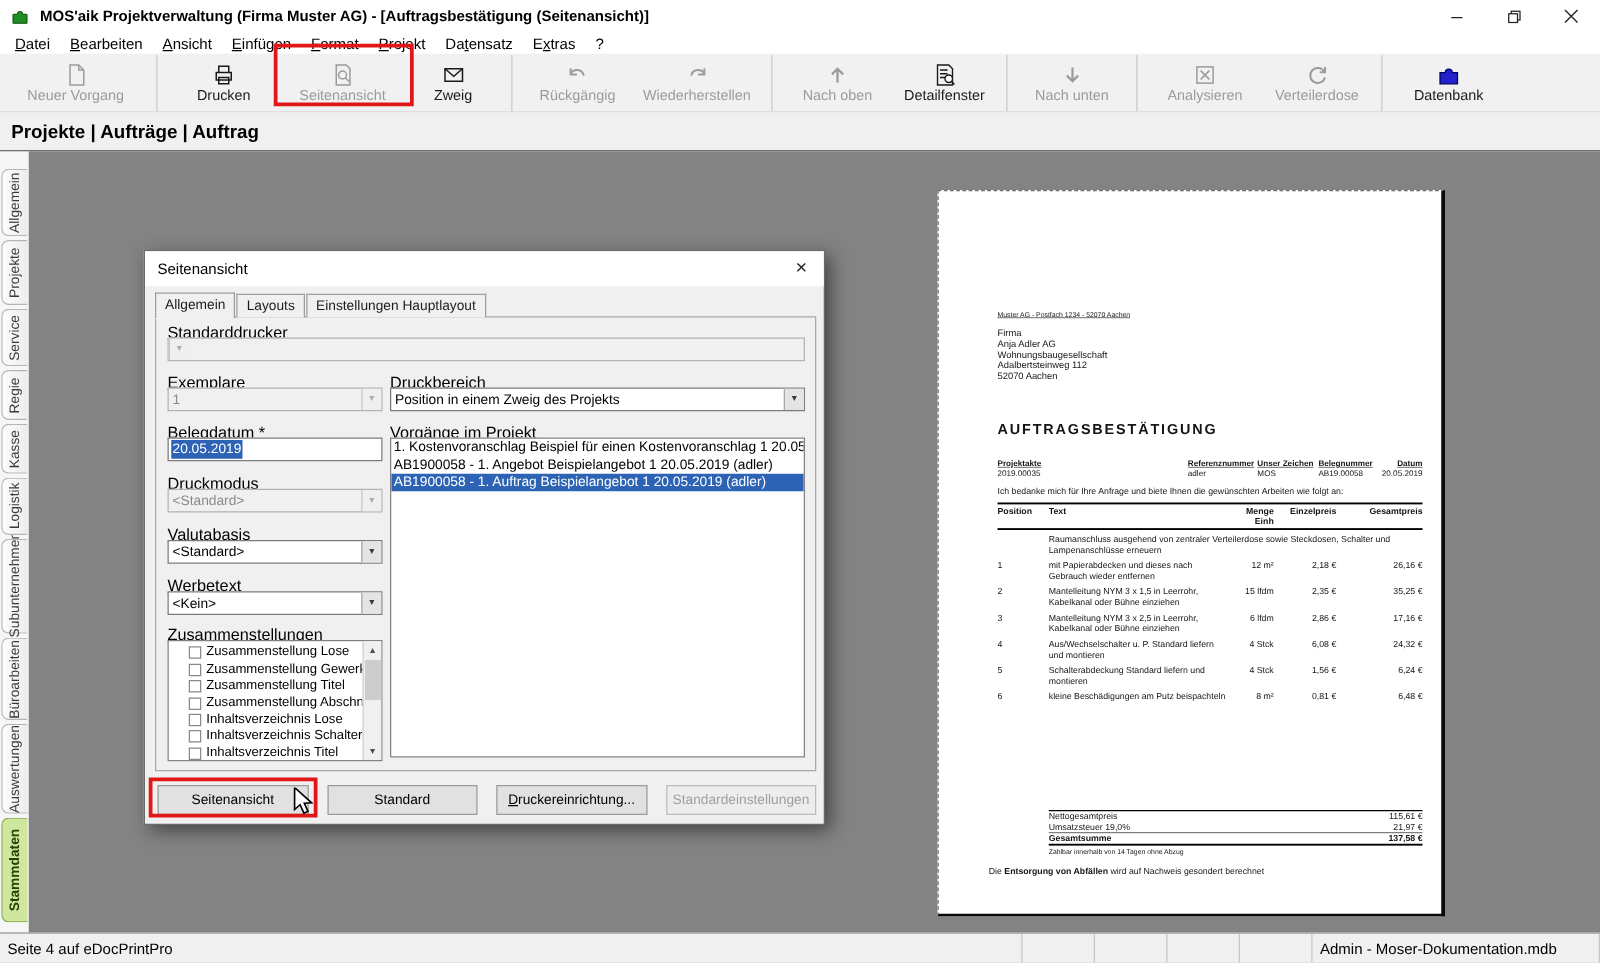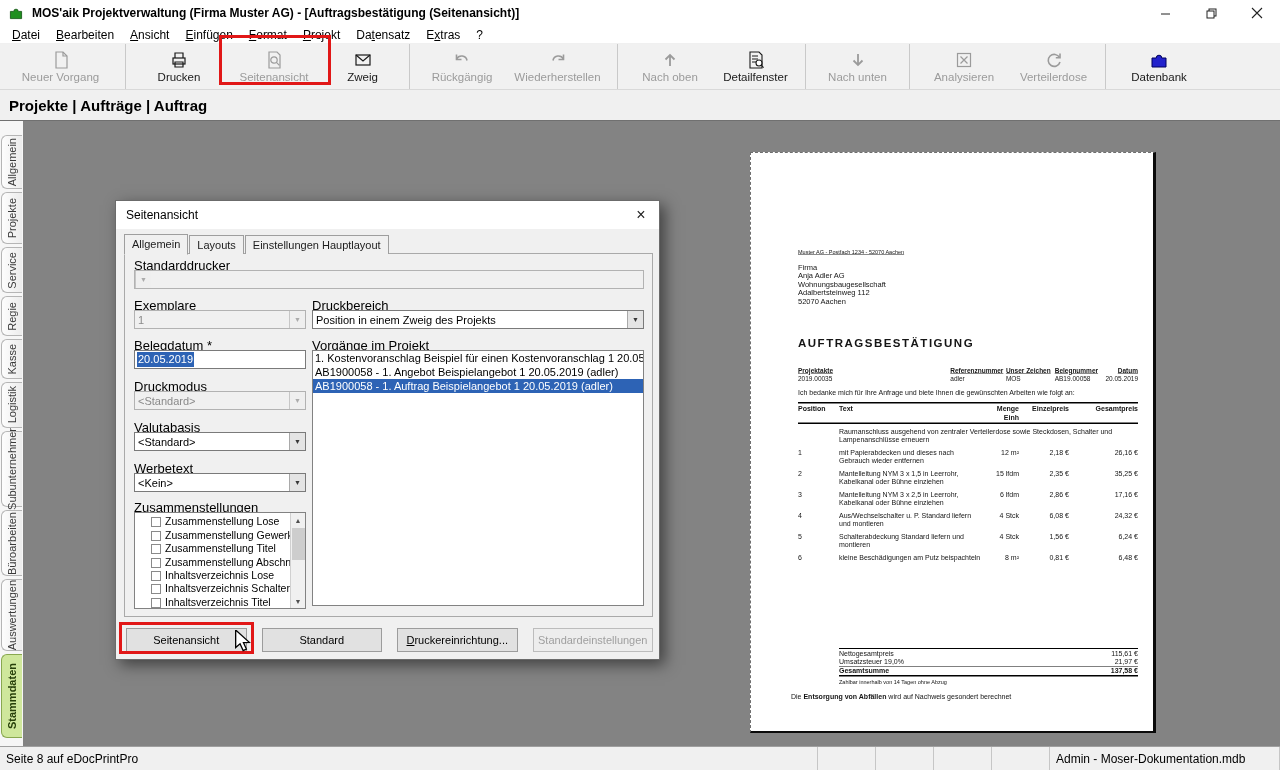--- a/index.html
+++ b/index.html
@@ -599,21 +599,21 @@
 
     <button class="dlg-btn" data-name="dialog-button"><span>Seitenansicht</span></button>
         <button class="dlg-btn" data-name="dialog-button"><span>Standard</span></button>
         <button class="dlg-btn" data-name="dialog-button"><span><u>D</u>ruckereinrichtung...</span></button>
         <button class="dlg-btn disabled" data-name="dialog-button"><span>Standardeinstellungen</span></button>
       </div>
   </div>
 </div>
 
 <div class="statusbar" data-name="status-bar">
-  <div class="sb-panel sb-left" data-name="status-page-info">Seite 8 auf eDocPrintPro</div>
+  <div class="sb-panel sb-left" data-name="status-page-info">Seite 4 auf eDocPrintPro</div>
   <div class="sb-panel s1" data-name="status-panel"></div>
   <div class="sb-panel s2" data-name="status-panel"></div>
   <div class="sb-panel s3" data-name="status-panel"></div>
   <div class="sb-panel s4" data-name="status-panel"></div>
   <div class="sb-panel sb-right" data-name="status-database-info">Admin - Moser-Dokumentation.mdb</div>
 </div>
 
 <div class="anno" id="anno-toolbar" data-name="annotation-box-toolbar-seitenansicht"></div>
 <div class="anno" id="anno-dialog" data-name="annotation-box-dialog-seitenansicht"></div>
 <svg id="cursor" data-name="mouse-cursor" width="18" height="22" viewBox="0 0 12 15">

